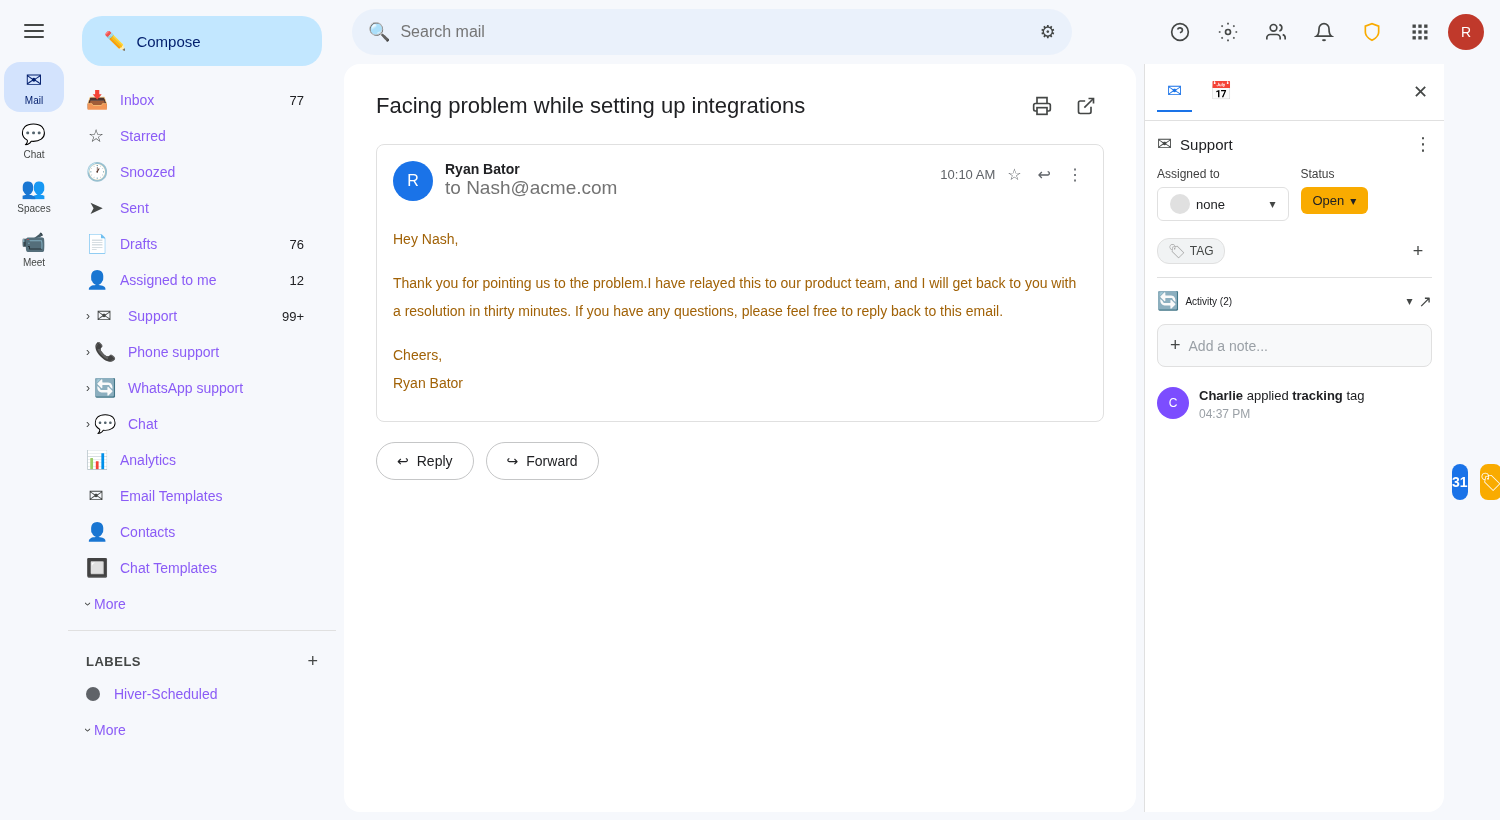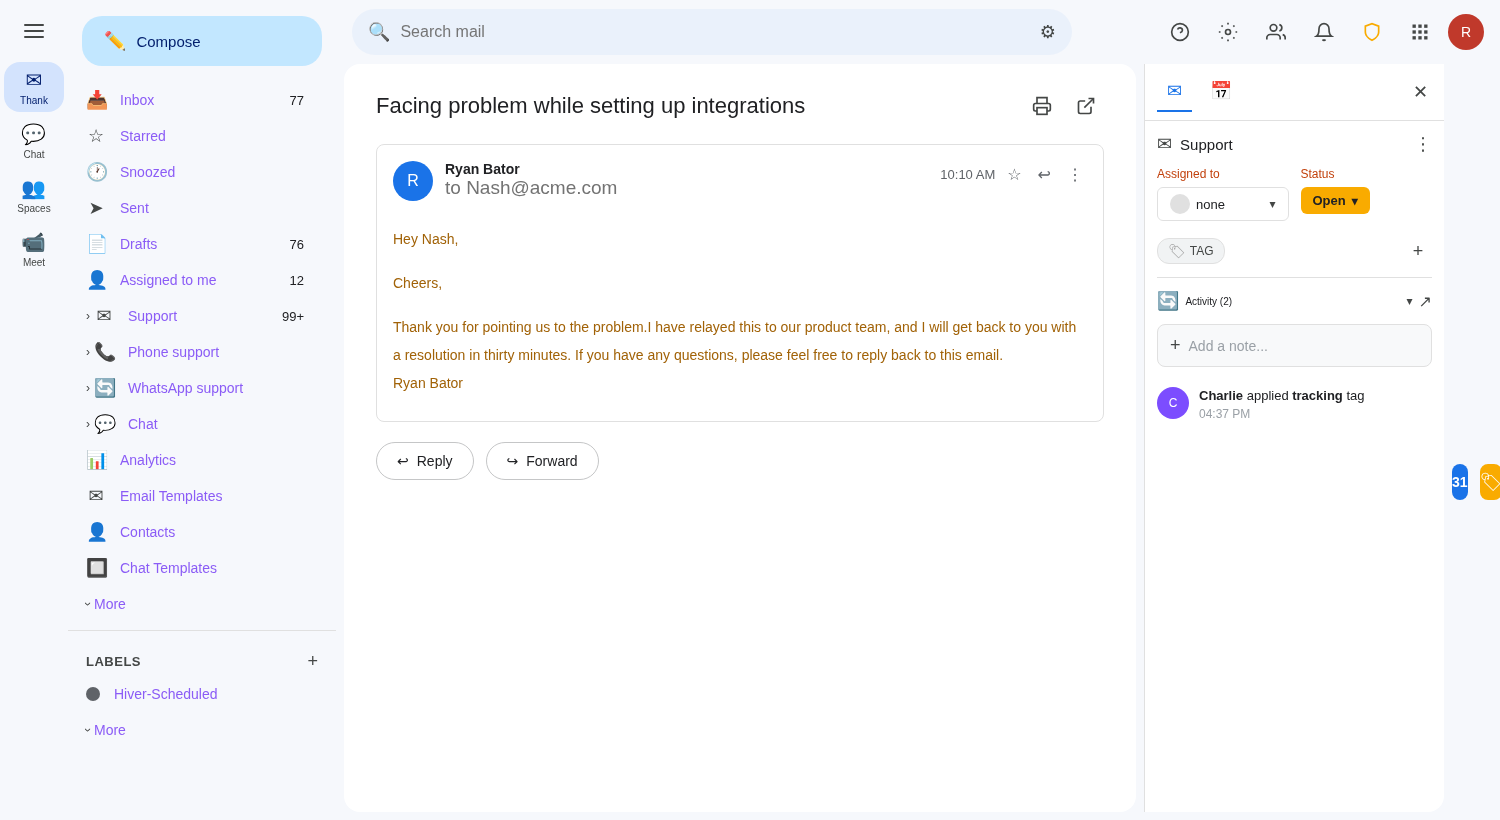--- a/index.html
+++ b/index.html
@@ -337,21 +337,21 @@
     .panel-section-icon { font-size: 18px; color: #444746; }
     .panel-menu { font-size: 18px; color: #444746; cursor: pointer; margin-left: auto; }
 
     .assign-row {
       display: flex;
       gap: 12px;
       margin-bottom: 16px;
       align-items: flex-start;
     }
     .assign-col { flex: 1; }
-    .assign-label { font-size: 12px; color: #c2410c; margin-bottom: 6px; }
+    .assign-label { font-size: 12px; color: #404040; margin-bottom: 6px; }
     .assign-value {
       display: flex;
       align-items: center;
       gap: 6px;
       padding: 6px 12px;
       border: 1px solid #e0e0e0;
       border-radius: 6px;
       cursor: pointer;
       font-size: 13px;
     }
@@ -371,21 +371,21 @@
       display: flex;
       align-items: center;
       gap: 6px;
       padding: 6px 12px;
       background: #f9ab00;
       border: none;
       border-radius: 6px;
       cursor: pointer;
       font-size: 13px;
       color: #202124;
-      font-weight: 700;
+      font-weight: 400;
     }
     .status-dropdown-icon { font-size: 12px; }
 
     .tag-area {
       display: flex;
       align-items: center;
       gap: 8px;
       margin-bottom: 12px;
       flex-wrap: wrap;
     }
@@ -499,21 +499,21 @@
 <body>
 
 <div class="left-nav">
   <div class="hamburger">
     <span></span>
       <span></span>
       <span></span>
   </div>
   <div class="left-nav-item active">
     <span class="nav-icon">✉</span>
-    <span class="nav-label">Thank</span>
+    <span class="nav-label">Mail</span>
   </div>
   <div class="left-nav-item">
     <span class="nav-icon">💬</span>
     <span class="nav-label">Chat</span>
   </div>
   <div class="left-nav-item">
     <span class="nav-icon">👥</span>
     <span class="nav-label">Spaces</span>
   </div>
   <div class="left-nav-item">
@@ -722,22 +722,22 @@
           <div class="email-meta-icons">
             <span class="email-time">10:10 AM</span>
             <span class="meta-icon">☆</span>
             <span class="meta-icon">↩</span>
             <span class="meta-icon">⋮</span>
           </div>
         </div>
 
         <div class="email-body">
           <p>Hey Nash,</p>
+          <p style="margin-top:16px;">Thank you for pointing us to the problem.I have relayed this to our product team, and I will get back to you with a resolution in thirty minutes. If you have any questions, please feel free to reply back to this email.</p>
           <p style="margin-top:16px;">Cheers,</p>
-          <p style="margin-top:16px;">Thank you for pointing us to the problem.I have relayed this to our product team, and I will get back to you with a resolution in thirty minutes. If you have any questions, please feel free to reply back to this email.</p>
           <p>Ryan Bator</p>
         </div>
       </div>
 
       <div class="email-actions">
         <button class="action-btn">
           <span>↩</span>
           <span>Reply</span>
         </button>
         <button class="action-btn">

